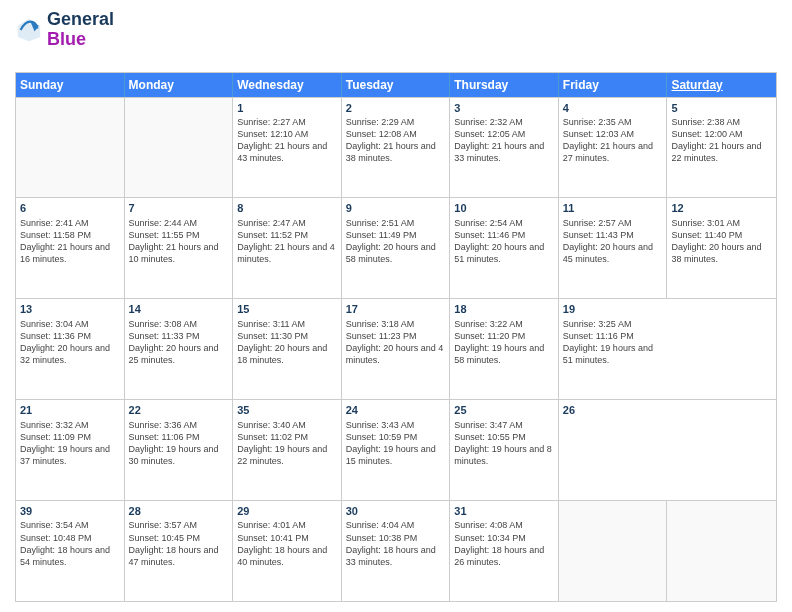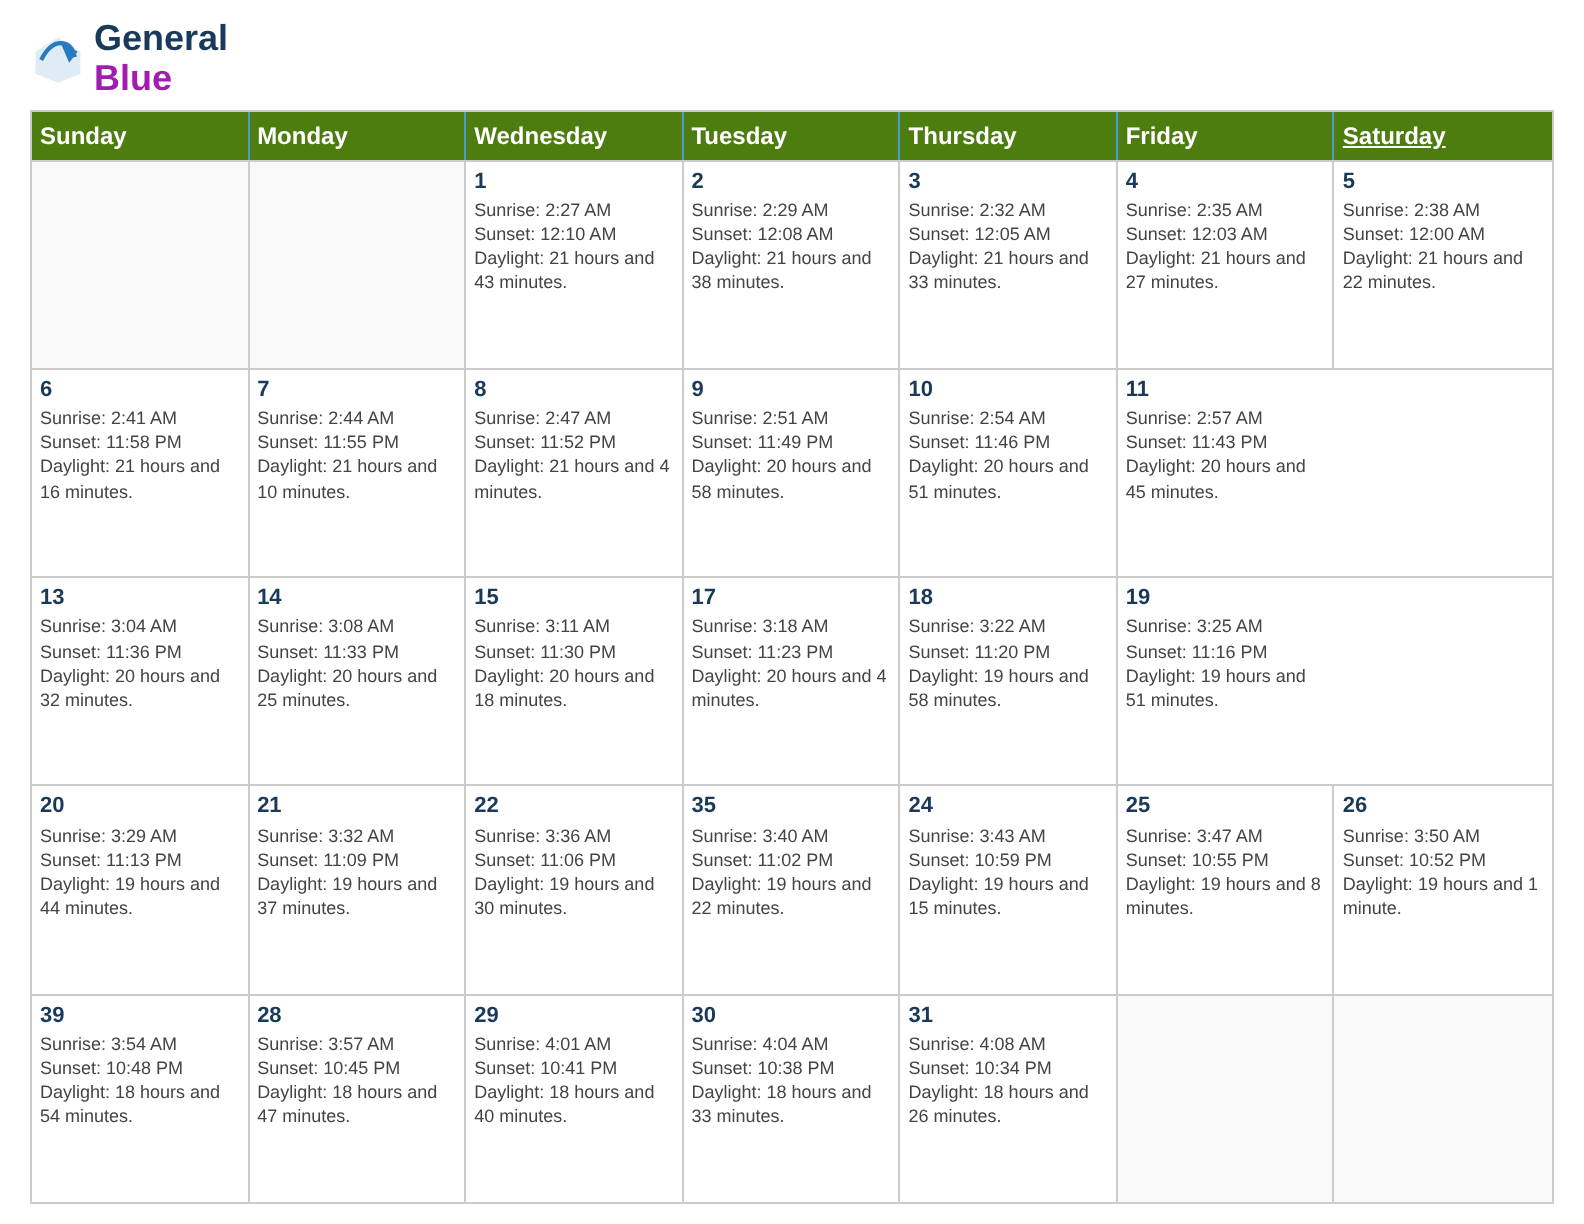--- a/index.html
+++ b/index.html
@@ -14,21 +14,21 @@
       width: 792px;
       height: 612px;
       padding: 10px 15px;
       display: flex;
       flex-direction: column;
     }
     .header {
       display: flex;
       align-items: flex-start;
       justify-content: space-between;
-      margin-bottom: 5px;
+      margin-bottom: 22px;
     }
     .logo {
       display: flex;
       align-items: center;
       gap: 4px;
     }
     .logo-text {
       font-size: 18px;
       font-weight: bold;
       color: #1a3a5c;
@@ -57,21 +57,21 @@
     }
     .calendar {
       flex: 1;
       display: flex;
       flex-direction: column;
       border: 1px solid #ccc;
     }
     .cal-header-row {
       display: grid;
       grid-template-columns: repeat(7, 1fr);
-      background: #4d7c0f;
+      background: #3b82f6;
     }
     .cal-header-cell {
       color: #fff;
       font-size: 12px;
       font-weight: bold;
       padding: 5px 4px;
       text-align: left;
       border-right: 1px solid #4a9ad4;
     }
     .cal-header-cell:last-child {
@@ -213,20 +213,26 @@
             <div class="day-info">Sunrise: 2:54 AM
 Sunset: 11:46 PM
 Daylight: 20 hours and 51 minutes.</div>
           </div>
           <div class="cal-cell">
             <span class="day-num">11</span>
             <div class="day-info">Sunrise: 2:57 AM
 Sunset: 11:43 PM
 Daylight: 20 hours and 45 minutes.</div>
           </div>
+          <div class="cal-cell">
+            <span class="day-num">12</span>
+            <div class="day-info">Sunrise: 3:01 AM
+Sunset: 11:40 PM
+Daylight: 20 hours and 38 minutes.</div>
+          </div>
         </div>
         <div class="cal-row">
           <div class="cal-cell">
             <span class="day-num">13</span>
             <div class="day-info">Sunrise: 3:04 AM
 Sunset: 11:36 PM
 Daylight: 20 hours and 32 minutes.</div>
           </div>
           <div class="cal-cell">
             <span class="day-num">14</span>
@@ -254,26 +260,20 @@
           </div>
           <div class="cal-cell">
             <span class="day-num">19</span>
             <div class="day-info">Sunrise: 3:25 AM
 Sunset: 11:16 PM
 Daylight: 19 hours and 51 minutes.</div>
           </div>
         </div>
         <div class="cal-row">
           <div class="cal-cell">
-            <span class="day-num">20</span>
-            <div class="day-info">Sunrise: 3:29 AM
-Sunset: 11:13 PM
-Daylight: 19 hours and 44 minutes.</div>
-          </div>
-          <div class="cal-cell">
             <span class="day-num">21</span>
             <div class="day-info">Sunrise: 3:32 AM
 Sunset: 11:09 PM
 Daylight: 19 hours and 37 minutes.</div>
           </div>
           <div class="cal-cell">
             <span class="day-num">22</span>
             <div class="day-info">Sunrise: 3:36 AM
 Sunset: 11:06 PM
 Daylight: 19 hours and 30 minutes.</div>
@@ -291,23 +291,20 @@
 Daylight: 19 hours and 15 minutes.</div>
           </div>
           <div class="cal-cell">
             <span class="day-num">25</span>
             <div class="day-info">Sunrise: 3:47 AM
 Sunset: 10:55 PM
 Daylight: 19 hours and 8 minutes.</div>
           </div>
           <div class="cal-cell">
             <span class="day-num">26</span>
-            <div class="day-info">Sunrise: 3:50 AM
-Sunset: 10:52 PM
-Daylight: 19 hours and 1 minute.</div>
           </div>
         </div>
         <div class="cal-row">
           <div class="cal-cell">
             <span class="day-num">39</span>
             <div class="day-info">Sunrise: 3:54 AM
 Sunset: 10:48 PM
 Daylight: 18 hours and 54 minutes.</div>
           </div>
           <div class="cal-cell">

